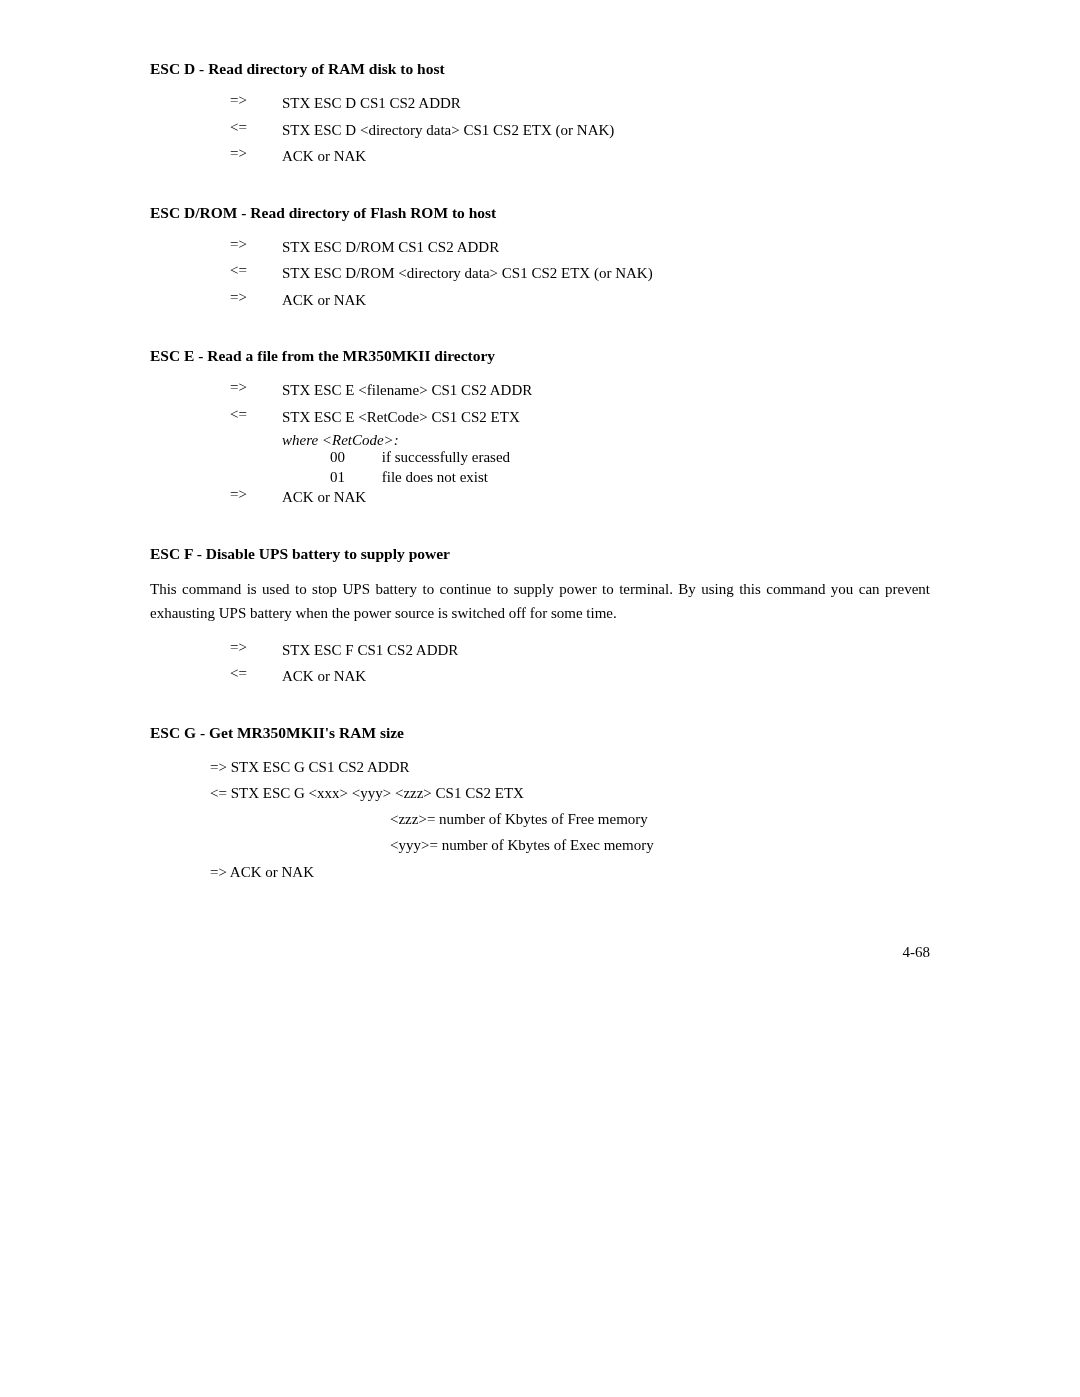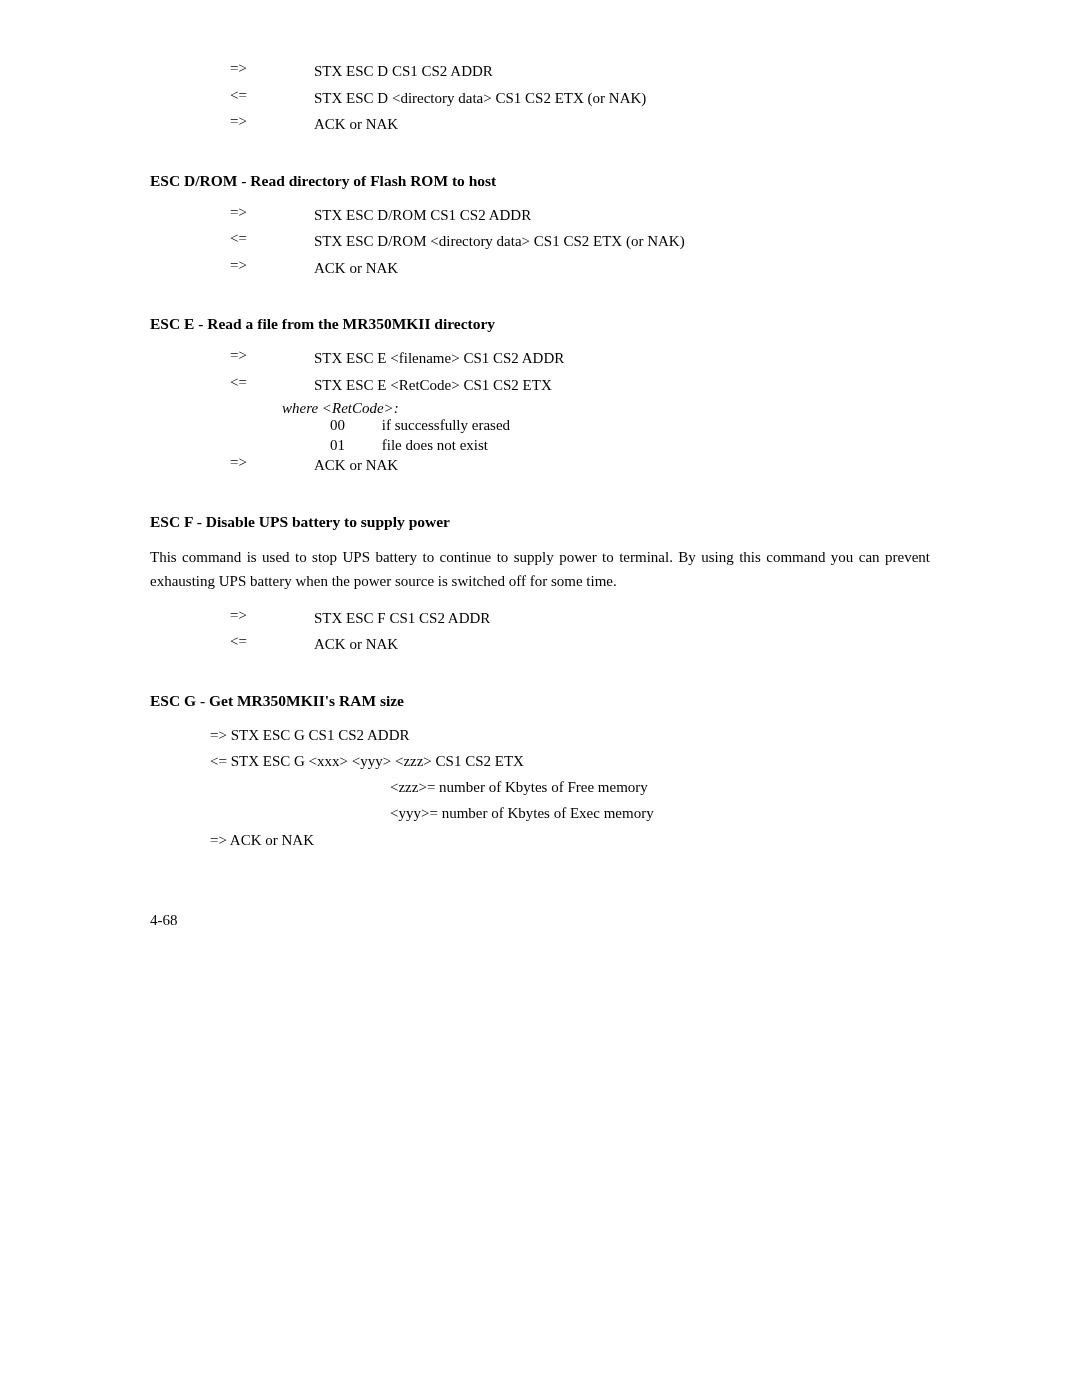--- a/index.html
+++ b/index.html
@@ -47,32 +47,31 @@
     .arrow {
       width: 52px;
       flex-shrink: 0;
       font-size: 15px;
     }
 
     .command-text {
       flex: 1;
       font-size: 15px;
       line-height: 1.5;
-      margin-left: 32px;
     }
 
     .paragraph-text {
       font-size: 15px;
       line-height: 1.6;
       text-align: justify;
       margin-bottom: 12px;
     }
 
     .page-number {
-      text-align: left;
+      text-align: right;
       margin-top: 60px;
       font-size: 15px;
     }
 
     .esc-g-block {
       padding-left: 60px;
     }
 
     .esc-g-row {
       margin-bottom: 3px;
@@ -87,20 +86,21 @@
     .esc-g-sub-indent {
       padding-left: 120px;
     }
   </style>
 </head>
 <body>
 
 <div class="page">
 
   <div class="section">
+    <div class="section-title">ESC D - Read directory of RAM disk to host</div>
     <div class="command-block">
       <div class="command-row">
         <span class="arrow">=&gt;</span>
         <span class="command-text">STX ESC D CS1 CS2 ADDR</span>
       </div>
       <div class="command-row">
         <span class="arrow">&lt;=</span>
         <span class="command-text">STX ESC D &lt;directory data&gt; CS1 CS2 ETX (or NAK)</span>
       </div>
       <div class="command-row">

